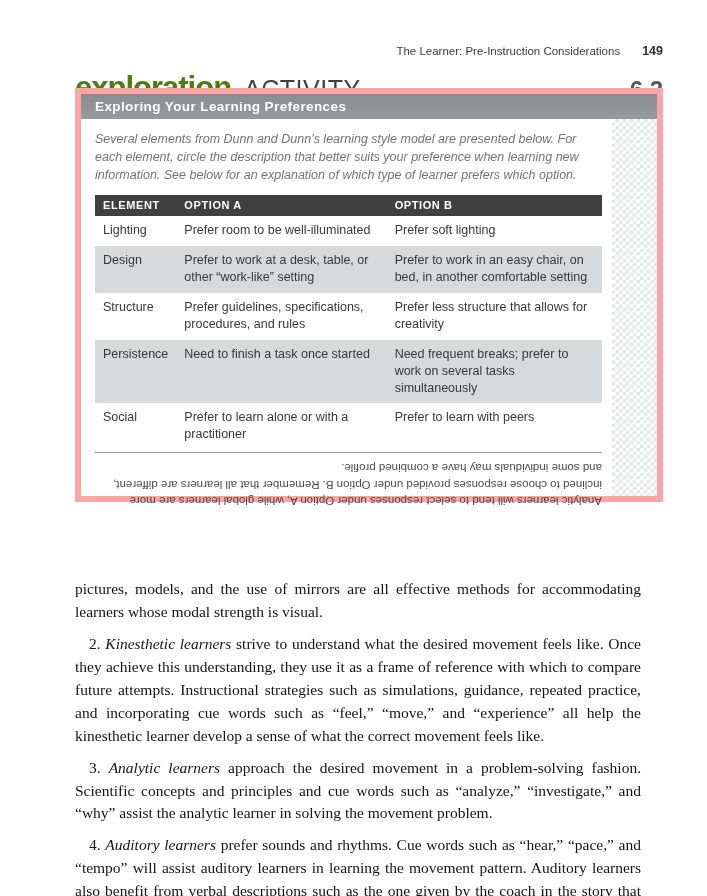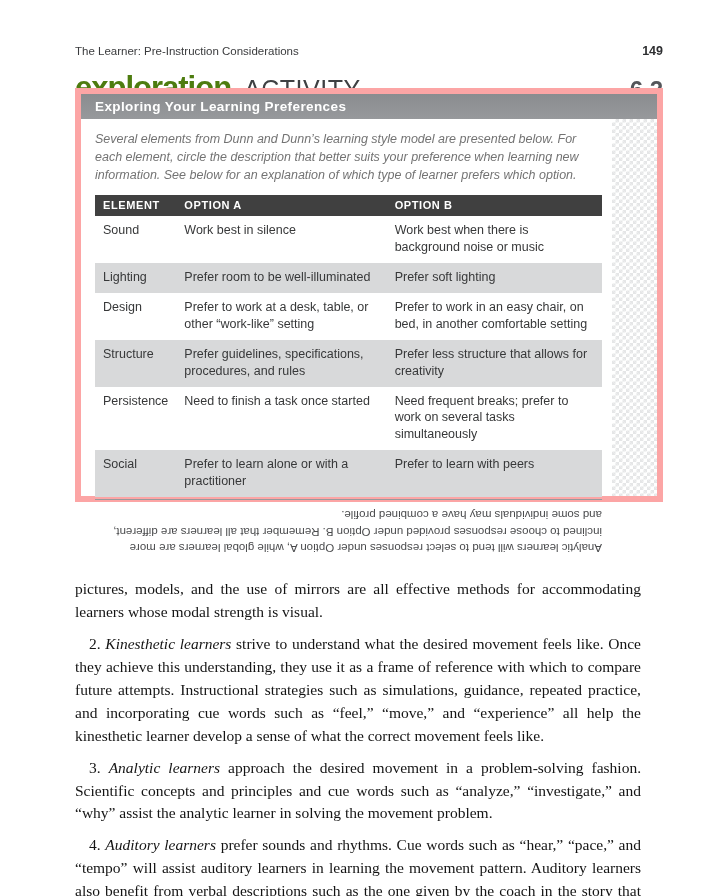--- a/index.html
+++ b/index.html
@@ -9,21 +9,21 @@
     font-family: "Liberation Sans", sans-serif;
     position: relative;
     overflow: hidden;
     outline: 1px solid #e3e3e3;
   }
   .page { position: absolute; left: 75px; top: 0; width: 588px; }
 
   
   .running-head {
     position: absolute; top: 44px; left: 0; width: 100%;
-    display: flex; justify-content: space-between; align-items: baseline;
+    display: flex; justify-content: flex-end; align-items: baseline;
     font-size: 11.5px; color: #3a3b3d;
   }
   .running-head .page-num { font-weight: bold; font-size: 12.5px; margin-left: 22px; color: #2e2f31; }
 
   
   .activity-heading {
     position: absolute; top: 72px; left: 0; width: 100%;
     display: flex; align-items: baseline;
     border-bottom: 2px solid #3e4042;
     padding-bottom: 1px;
@@ -126,25 +126,20 @@
           </colgroup>
         <thead>
           <tr>
             <th>ELEMENT</th>
             <th>OPTION A</th>
             <th>OPTION B</th>
           </tr>
         </thead>
         <tbody>
           <tr>
-            <td>Sound</td>
-            <td>Work best in silence</td>
-            <td>Work best when there is background noise or music</td>
-          </tr>
-          <tr>
             <td>Lighting</td>
             <td>Prefer room to be well-illuminated</td>
             <td>Prefer soft lighting</td>
           </tr>
           <tr>
             <td>Design</td>
             <td>Prefer to work at a desk, table, or other “work-like” setting</td>
             <td>Prefer to work in an easy chair, on bed, in another comfortable setting</td>
           </tr>
           <tr>

